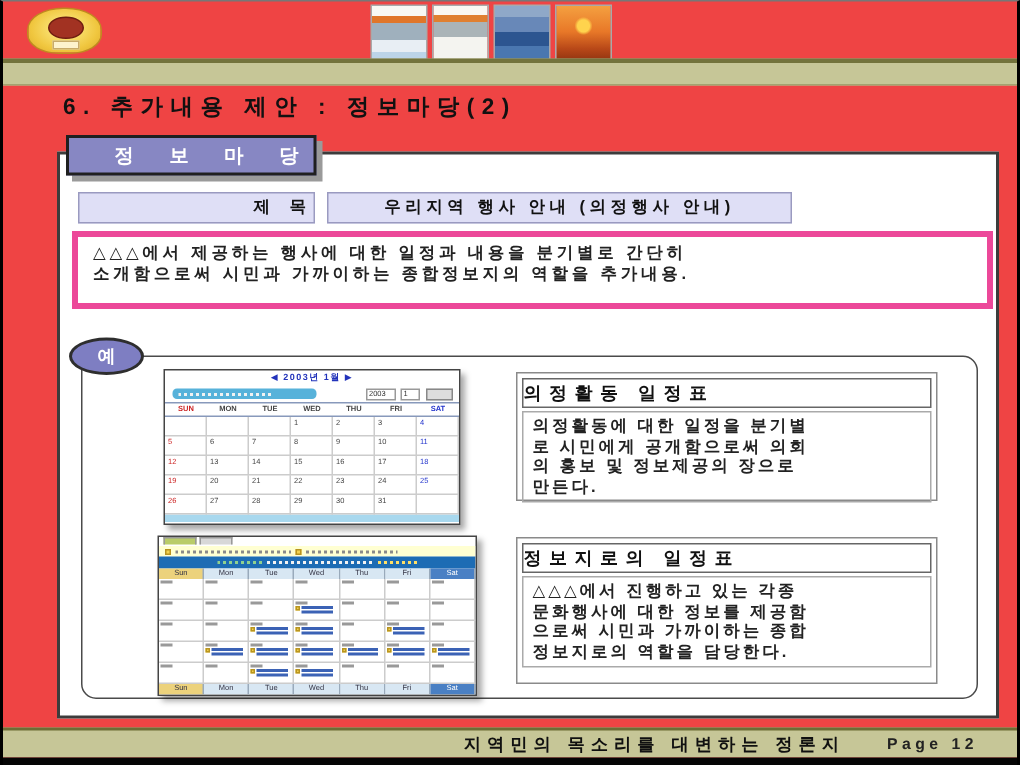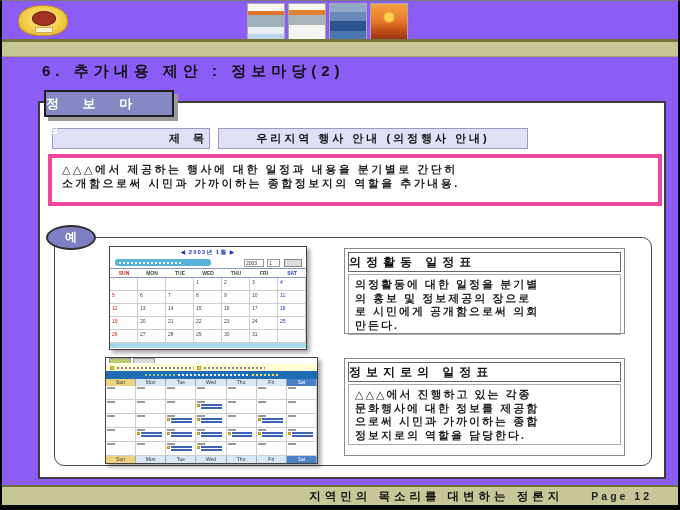--- a/index.html
+++ b/index.html
@@ -1,16 +1,16 @@
 <!DOCTYPE html>
 <html><head>
 <meta charset="utf-8">
 <style>
   html,body{margin:0;padding:0;background:#fff;}
-  .slide{position:relative;width:680px;height:510px;background:#8b5cf6;overflow:hidden;
+  .slide{position:relative;width:680px;height:510px;background:#ef4444;overflow:hidden;
          box-sizing:border-box;border-left:2px solid #000;border-right:2px solid #000;border-top:1px solid #777;
          font-family:"Liberation Sans","DejaVu Sans",sans-serif;color:#111;}
   
   .logo{position:absolute;left:16px;top:4px;width:50px;height:31px;}
   .logo-gold{position:absolute;inset:0;background:radial-gradient(ellipse at 50% 45%,#f9e070 25%,#f0c63e 65%,#d9a82a 100%);
              border:1px solid #c08a20;border-radius:48% 48% 42% 42%;}
   .logo-red{position:absolute;left:14px;top:6px;width:22px;height:13px;background:#a23222;border:1px solid #6f1d10;border-radius:50%;}
   .logo-banner{position:absolute;left:17px;bottom:3px;width:16px;height:4px;background:#fdf3cd;border:1px solid #c8ab6a;}
   .thumbs{position:absolute;left:245px;top:2px;display:flex;gap:3px;}
   .thumb{width:38px;height:40px;border:1px solid #a9a9a9;box-sizing:border-box;}
@@ -18,23 +18,23 @@
   .th2{background:linear-gradient(180deg,#faf8f2 0%,#faf8f2 16%,#e08030 16%,#e08030 28%,#aab4b8 28%,#aab4b8 55%,#f4f4f0 55%,#f4f4f0 100%);}
   .th3{background:linear-gradient(180deg,#8fa8c8 0%,#8fa8c8 20%,#6888b8 20%,#6888b8 45%,#2c5590 45%,#2c5590 70%,#4a77b0 70%);}
   .th4{background:radial-gradient(circle at 50% 35%,#ffd34d 0 4px,rgba(255,211,77,0) 6px),
               linear-gradient(180deg,#f4a040 0%,#e87828 45%,#b84818 75%,#8a3010 100%);}
   .band{position:absolute;left:0;right:0;top:38px;height:14px;background:#c6c697;
         border-top:3px solid #73733c;border-bottom:1px solid #a3a370;}
   
   .slide-title{position:absolute;left:40px;top:61px;font-size:15px;font-weight:bold;letter-spacing:5px;white-space:nowrap;}
   
   .outer-box{position:absolute;left:36px;top:100px;width:628px;height:378px;border:2px solid #3c3c3c;box-sizing:border-box;background:#fff;}
-  .section-btn{position:absolute;left:42px;top:89px;width:130px;height:27px;background:#8787c3;border:2px solid #1f1f1f;
+  .section-btn{position:absolute;left:42px;top:89px;width:167px;height:27px;background:#8787c3;border:2px solid #1f1f1f;
                box-shadow:4px 4px 0 #9a9a9a;color:#fff;font-weight:bold;font-size:13px;letter-spacing:10px;
-               text-align:left;line-height:24px;box-sizing:border-box;z-index:3;}
+               text-align:right;line-height:24px;box-sizing:border-box;z-index:3;}
   .lbl-box{position:absolute;left:50px;top:127px;width:158px;height:21px;background:#dfdff6;border:1px solid #9a9ac0;
            box-sizing:border-box;text-align:right;font-size:11px;font-weight:bold;letter-spacing:5px;line-height:19px;z-index:2;}
   .val-box{position:absolute;left:216px;top:127px;width:310px;height:21px;background:#dfdff6;border:1px solid #9a9ac0;
            box-sizing:border-box;text-align:center;font-size:11px;font-weight:600;letter-spacing:3px;line-height:19px;white-space:nowrap;z-index:2;}
   .desc-box{position:absolute;left:46px;top:153px;width:614px;height:52px;border:4px solid #ec4899;background:#fff;
             box-sizing:border-box;padding:4px 0 0 10px;z-index:2;}
   .desc-line{font-size:11px;font-weight:600;letter-spacing:2.5px;line-height:14px;white-space:nowrap;color:#222;}
   .ex-badge{position:absolute;left:44px;top:224px;width:50px;height:25px;background:#7e7ec2;border:2px solid #2e2e2e;
             border-radius:50%;color:#fff;font-weight:bold;font-size:12px;text-align:center;line-height:21px;box-sizing:border-box;z-index:3;}
   .group-box{position:absolute;left:52px;top:236px;width:598px;height:229px;border:1.5px solid #4a4a4a;border-radius:10px;box-sizing:border-box;z-index:1;}
@@ -404,22 +404,22 @@
         <div class="cs-d">Thu</div>
         <div class="cs-d">Fri</div>
         <div class="cs-d sat">Sat</div>
       </div>
   </div>
 
   <div class="info-box ib1">
     <div class="ib-title">의정활동 일정표</div>
     <div class="ib-body">
       <div class="ib-line">의정활동에 대한 일정을 분기별</div>
+      <div class="ib-line">로 시민에게 공개함으로써 의회</div>
       <div class="ib-line">의 홍보 및 정보제공의 장으로</div>
-      <div class="ib-line">로 시민에게 공개함으로써 의회</div>
       <div class="ib-line">만든다.</div>
     </div>
   </div>
   <div class="info-box ib2">
     <div class="ib-title">정보지로의 일정표</div>
     <div class="ib-body">
       <div class="ib-line">△△△에서 진행하고 있는 각종</div>
       <div class="ib-line">문화행사에 대한 정보를 제공함</div>
       <div class="ib-line">으로써 시민과 가까이하는 종합</div>
       <div class="ib-line">정보지로의 역할을 담당한다.</div>

